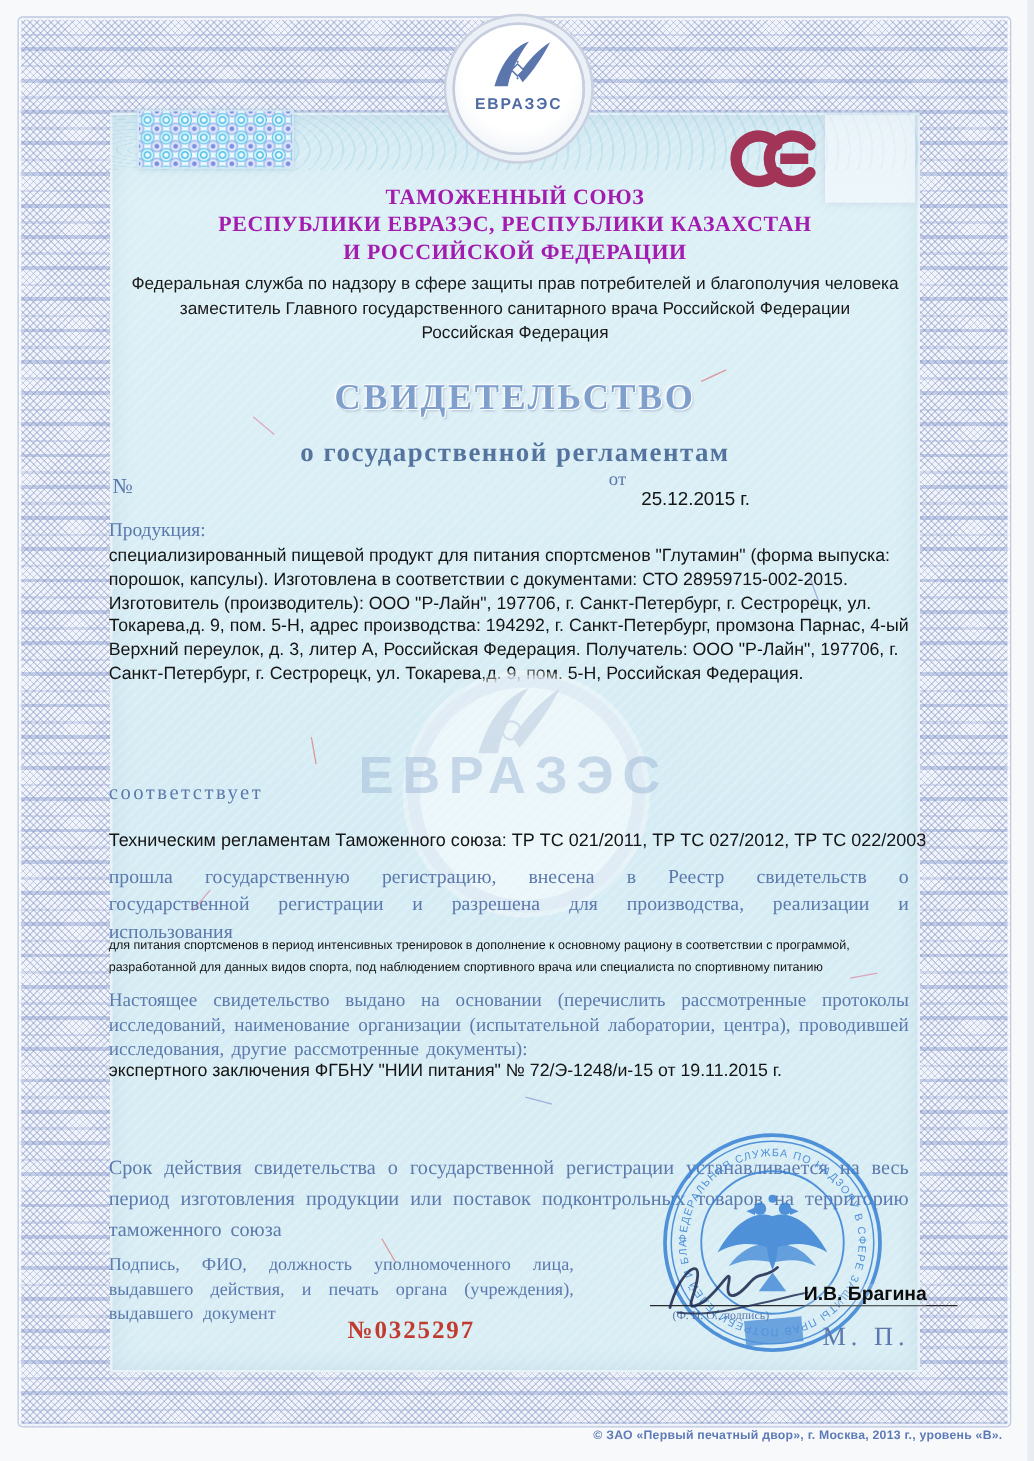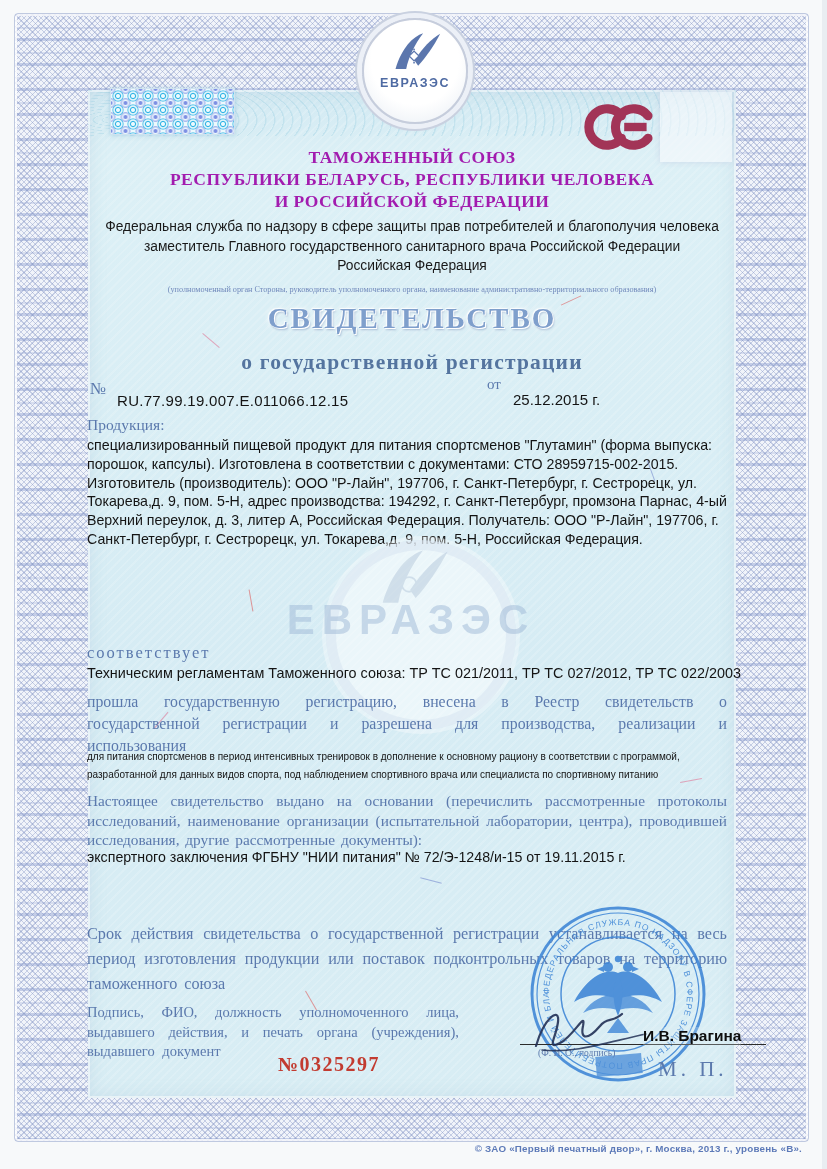--- a/index.html
+++ b/index.html
@@ -69,21 +69,21 @@
   
   .lbl{position:absolute;color:#5b79ad;font-size:15.5px;}
   .black{font-family:"Liberation Sans",sans-serif;color:#141414;position:absolute;}
   .num-label{left:90px;top:379px;font-size:17px;}
   .num-value{left:117px;top:392px;font-size:15px;letter-spacing:.3px;}
   .date-label{left:487px;top:376px;font-size:15px;}
   .date-value{left:513px;top:391px;font-size:15px;}
   .product-label{left:87px;top:416px;}
   .product-text{left:87px;right:95px;top:436px;font-size:14.2px;line-height:18.8px;}
   .caption2{top:629px;font-size:7.5px;color:#7189bb;white-space:nowrap;z-index:3;}
-  .conforms{left:87px;top:643px;font-size:16.5px;letter-spacing:2px;z-index:3;}
+  .conforms{left:87px;top:624px;font-size:16.5px;letter-spacing:2px;z-index:3;}
   .regulations{left:87px;top:665px;font-size:14.4px;z-index:3;}
   .p-serif{position:absolute;left:87px;right:95px;color:#5b79ad;text-align:justify;z-index:3;}
   .p-registered{top:691px;font-size:15.8px;line-height:22px;word-spacing:9px;}
   .p-usage{left:87px;right:95px;top:748px;font-size:10px;line-height:18.4px;z-index:3;}
   .p-basis{top:791px;font-size:15.3px;line-height:19.5px;word-spacing:2px;}
   .p-expert{left:87px;top:849px;font-size:14.2px;z-index:3;}
   .p-validity{top:922px;font-size:16.2px;line-height:25px;word-spacing:3px;}
   .sign-block{position:absolute;left:87px;top:1003px;width:372px;font-size:14.5px;line-height:19.5px;color:#5b79ad;text-align:justify;word-spacing:4px;z-index:3;}
   
   .stamp{position:absolute;left:527px;top:903px;z-index:3;opacity:.88;}
@@ -140,35 +140,33 @@
 
   <svg class="se-logo" width="84" height="58" viewBox="0 0 120 82">
     <path d="M 62,25 A 26,26 0 1 0 62,57" fill="none" stroke="#a23457" stroke-width="13" stroke-linecap="round"></path>
     <path d="M 62,57 A 26,26 0 1 0 62,25" fill="none" stroke="#a23457" stroke-width="13" stroke-linecap="round" transform="translate(37,0) scale(-1,1) translate(-125,0)"></path>
     <line x1="66" y1="41" x2="98" y2="41" stroke="#a23457" stroke-width="12"></line>
   </svg>
   <div class="wm-square"></div>
 
   <div class="center union">
     <div>ТАМОЖЕННЫЙ СОЮЗ</div>
-    <div>РЕСПУБЛИКИ БЕЛАРУСЬ, РЕСПУБЛИКИ ЧЕЛОВЕКА</div>
+    <div>РЕСПУБЛИКИ ЕВРАЗЭС, РЕСПУБЛИКИ КАЗАХСТАН</div>
     <div>И РОССИЙСКОЙ ФЕДЕРАЦИИ</div>
   </div>
   <div class="center authority">
     <div>Федеральная служба по надзору в сфере защиты прав потребителей и благополучия человека</div>
     <div>заместитель Главного государственного санитарного врача Российской Федерации</div>
     <div>Российская Федерация</div>
   </div>
-  <div class="center caption1">(уполномоченный орган Стороны, руководитель уполномоченного органа, наименование административно-территориального образования)</div>
 
   <div class="center title-main">СВИДЕТЕЛЬСТВО</div>
-  <div class="center title-sub">о государственной регистрации</div>
+  <div class="center title-sub">о государственной регламентам</div>
 
   <div class="lbl num-label">№</div>
-  <div class="black num-value">RU.77.99.19.007.Е.011066.12.15</div>
   <div class="lbl date-label">от</div>
   <div class="black date-value">25.12.2015 г.</div>
 
   <div class="lbl product-label">Продукция:</div>
   <div class="black product-text">специализированный пищевой продукт для питания спортсменов "Глутамин" (форма выпуска: порошок, капсулы). Изготовлена в соответствии с документами: СТО 28959715-002-2015. Изготовитель (производитель): ООО "Р-Лайн", 197706, г. Санкт-Петербург, г. Сестрорецк, ул. Токарева,д. 9, пом. 5-Н, адрес производства: 194292, г. Санкт-Петербург, промзона Парнас, 4-ый Верхний переулок, д. 3, литер А, Российская Федерация.  Получатель: ООО "Р-Лайн", 197706, г. Санкт-Петербург, г. Сестрорецк, ул. Токарева,д. 9, пом. 5-Н, Российская Федерация.</div>
 
   <div class="watermark">
     <div class="wm-circle"></div>
     <svg class="wm-swoosh" width="84" height="64" viewBox="0 0 90 70">
       <path d="M14,62 C24,28 42,10 58,5 C45,22 35,42 31,62 Z" fill="#9eb4cd"></path>

